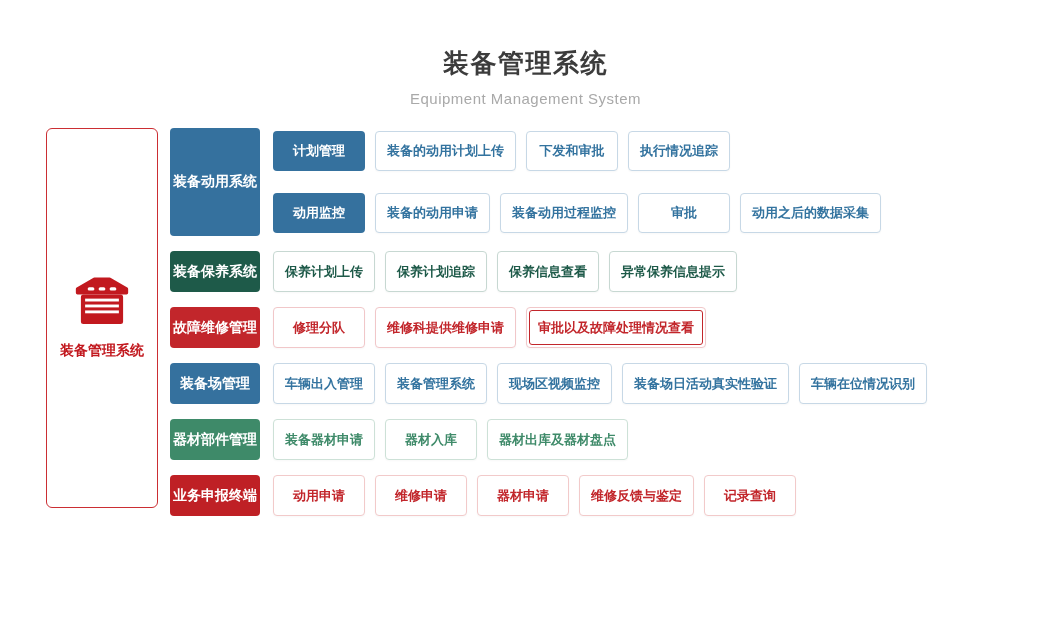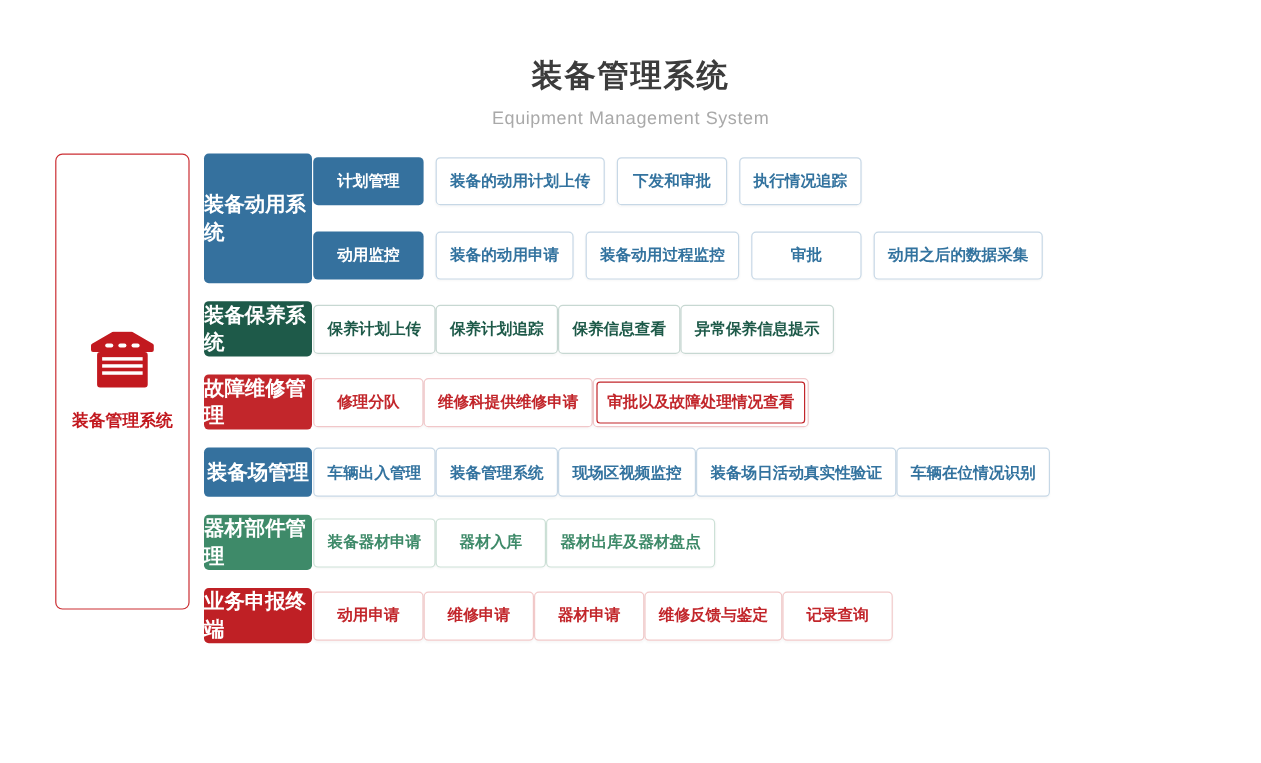--- a/index.html
+++ b/index.html
@@ -27,23 +27,23 @@
     border:1px solid #cb2e33;border-radius:6px;background:#fff;
     display:flex;flex-direction:column;align-items:center;justify-content:center;gap:11px;
   }
   .root-label{font-size:14px;font-weight:bold;color:#c2191f;white-space:nowrap;}
   
   .grid{display:flex;flex-direction:column;gap:15px;}
   .row{display:flex;align-items:stretch;}
   .category{
     width:90px;min-height:41px;box-sizing:border-box;border-radius:4px;
     display:flex;align-items:center;justify-content:center;
-    color:#fff;font-size:17px;font-weight:bold;margin-right:1px;flex:none;
+    color:#fff;font-size:14px;font-weight:bold;margin-right:13px;flex:none;text-align:right;
   }
-  .chips{display:flex;align-items:center;}
+  .chips{display:flex;gap:10px;align-items:center;}
   .chip{
     height:41px;min-width:92px;box-sizing:border-box;padding:0 11px;border-radius:4px;
     background:#fff;display:flex;align-items:center;justify-content:center;
     font-size:13px;font-weight:bold;white-space:nowrap;
     box-shadow:0 1px 2px rgba(0,0,0,.03);
   }
   
   .subrows{display:flex;flex-direction:column;gap:22px;padding:3px 0;}
   .subrow{display:flex;gap:10px;}
   .subrow .chip{height:40px;}

